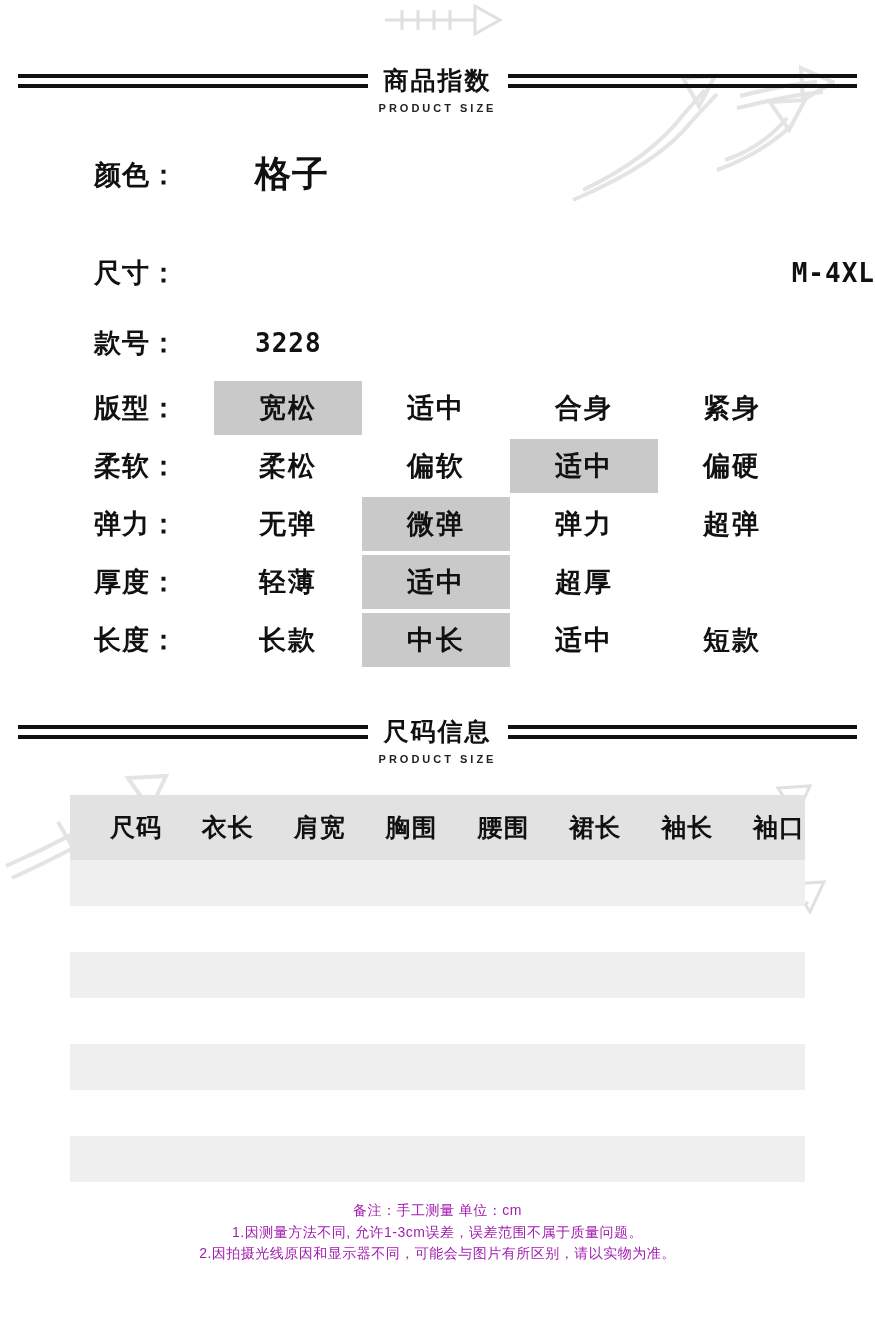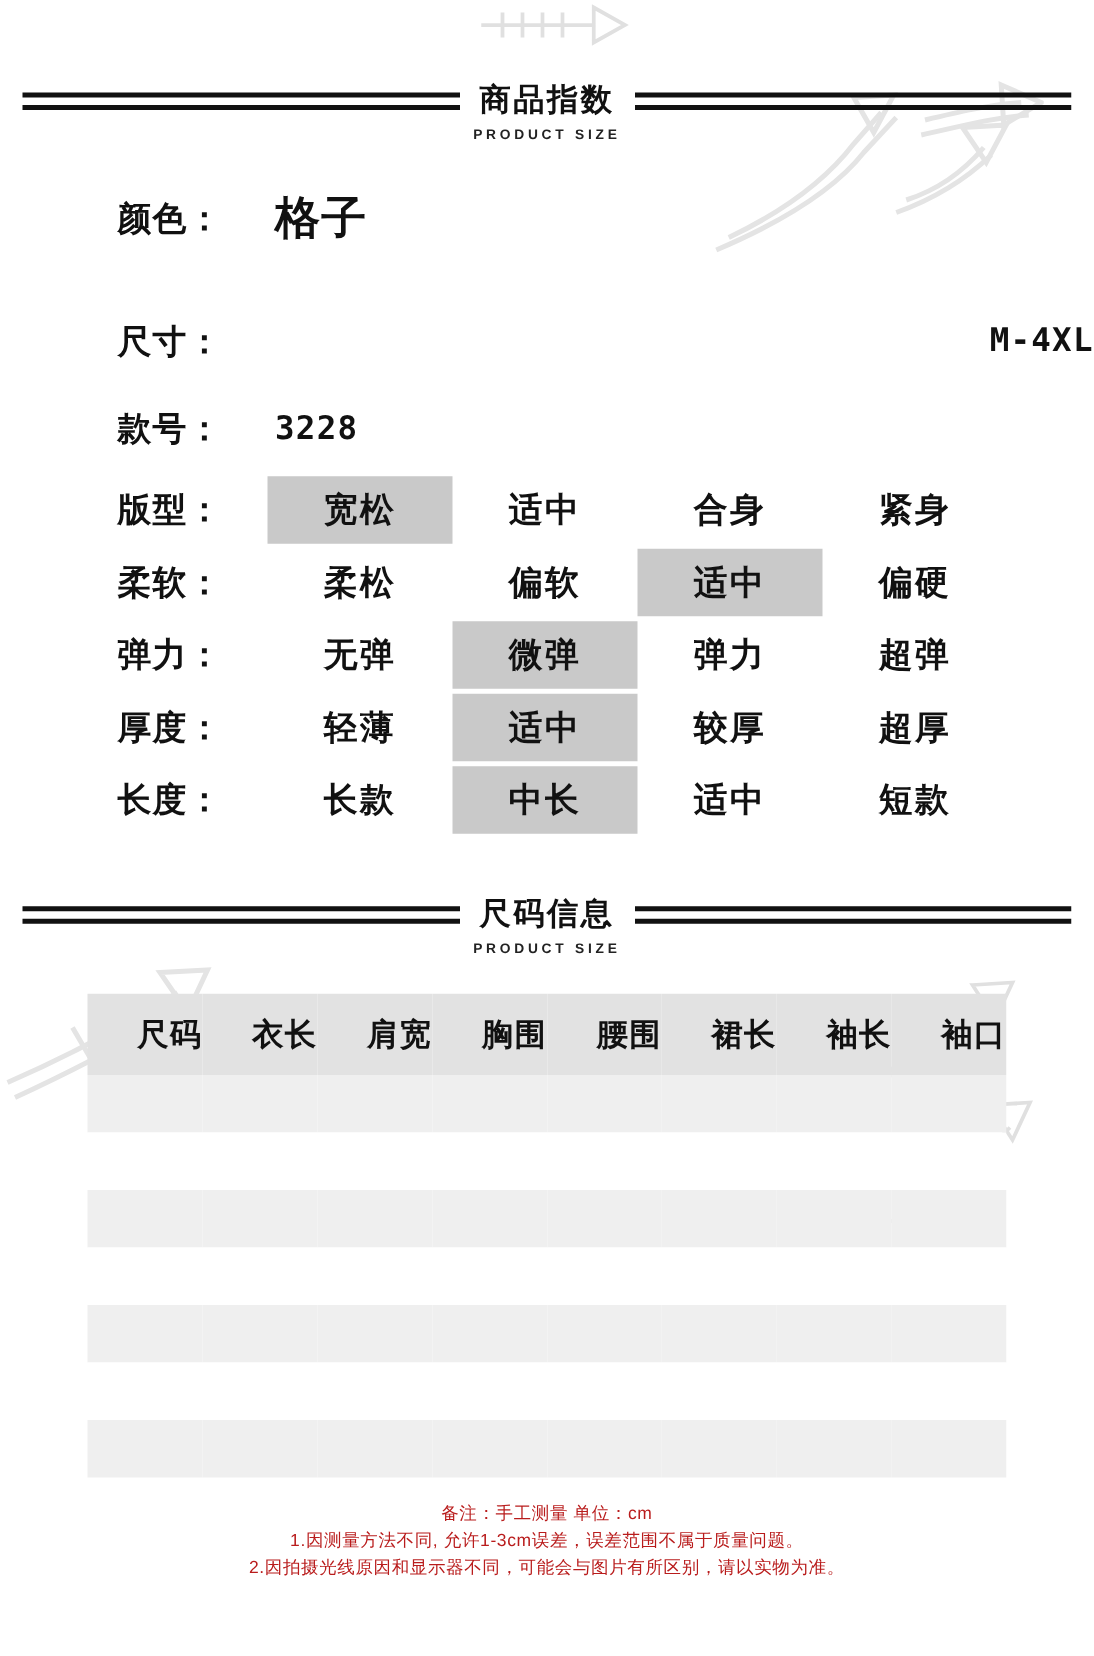--- a/index.html
+++ b/index.html
@@ -88,20 +88,21 @@
     position: relative;
     z-index: 2;
     margin-top: 36px;
     padding-left: 94px;
   }
 
   .spec-line {
     display: flex;
     align-items: center;
     margin-bottom: 12px;
+    gap: 35px;
   }
   .spec-label {
     font-size: 27px;
     font-weight: bold;
     letter-spacing: 1px;
     width: 120px;
     flex: none;
     color: #111;
   }
   .spec-value {
@@ -182,21 +183,21 @@
   .size-table tbody tr:nth-child(even) td {
     background: #ffffff;
   }
 
   
   .notes {
     position: relative;
     z-index: 2;
     margin-top: 18px;
     text-align: center;
-    color: #b91c1c;
+    color: #a21caf;
   }
   .notes div {
     font-size: 14px;
     line-height: 1.55;
     letter-spacing: 0.5px;
   }
 </style>
 </head>
 <body>
 
@@ -296,21 +297,20 @@
       <div class="opt">弹力</div>
       <div class="opt">超弹</div>
     </div>
   </div>
 
   <div class="opt-row">
     <div class="spec-label">厚度：</div>
     <div class="opts">
       <div class="opt">轻薄</div>
       <div class="opt on">适中</div>
-      <div class="opt">较厚</div>
       <div class="opt">超厚</div>
     </div>
   </div>
 
   <div class="opt-row">
     <div class="spec-label">长度：</div>
     <div class="opts">
       <div class="opt">长款</div>
       <div class="opt on">中长</div>
       <div class="opt">适中</div>

